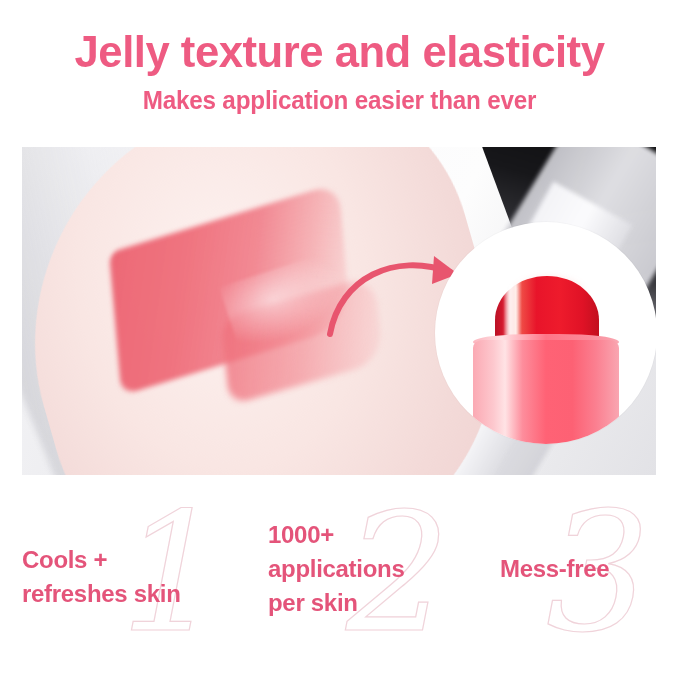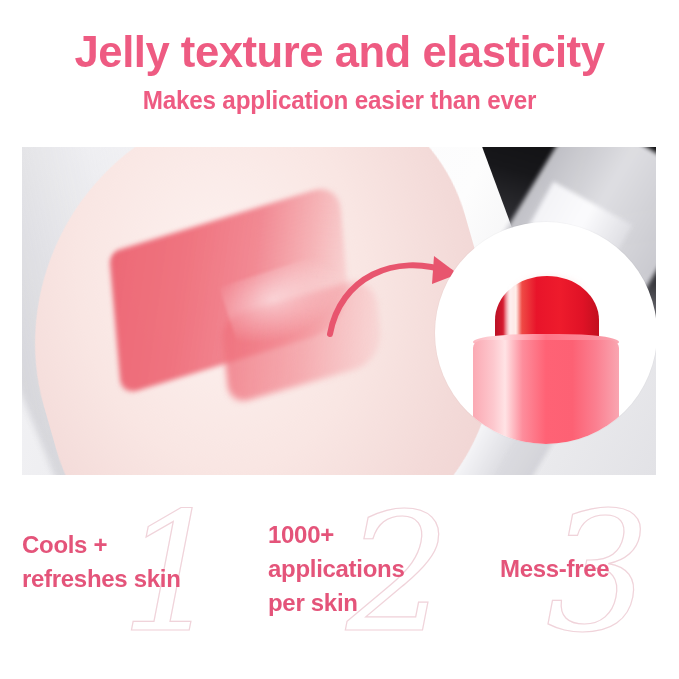--- a/index.html
+++ b/index.html
@@ -309,21 +309,21 @@
     pointer-events: none;
     user-select: none;
   }
   .f1 .feat-num { left: 98px; }
   .f2 .feat-num { left: 78px; }
   .f3 .feat-num { left: 46px; }
 
   .feat-text {
     position: absolute;
     left: 0;
-    top: 32px;
+    top: 47px;
     font-size: 24px;
     line-height: 34px;
     font-weight: bold;
     color: #e4547a;
     letter-spacing: -0.3px;
   }
   .f2 .feat-text { top: 22px; }
   .f3 .feat-text { top: 56px; }
   .feat-text div { white-space: nowrap; }
 </style>

